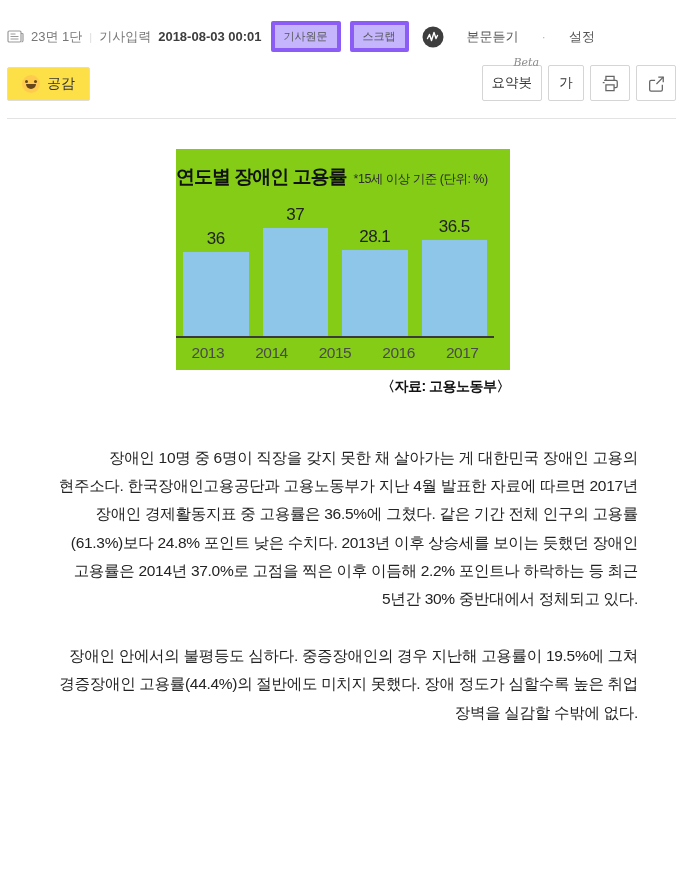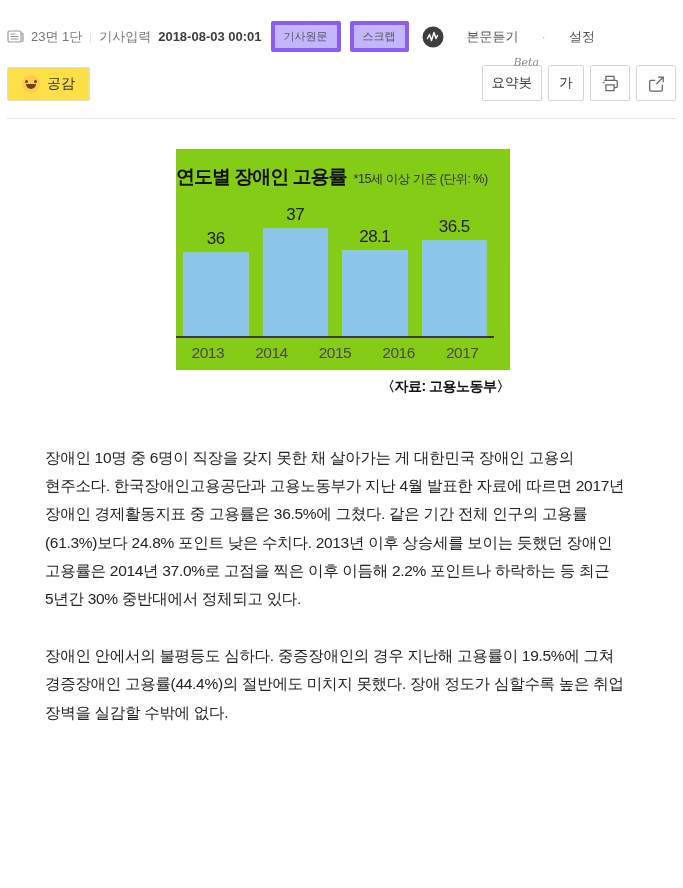--- a/index.html
+++ b/index.html
@@ -73,21 +73,21 @@
   .bars-row { display:flex; align-items:flex-end; height:140px; margin-top:6px; }
   .bar-col { flex:1; display:flex; flex-direction:column; align-items:center; justify-content:flex-end; margin:0 7px; }
   .bar-value { font-size:17px; color:#222; margin-bottom:3px; letter-spacing:-0.5px; }
   .bar-rect { width:100%; }
   .axis-line { height:2px; background:#3a3a3a; }
   .years-row { display:flex; height:30px; align-items:center; }
   .year-col { flex:1; text-align:center; font-size:15.5px; color:#4a4a4a; margin:0 7px; letter-spacing:-0.5px; }
   .chart-source { text-align:right; font-size:14px; font-weight:bold; color:#111; margin-top:8px; letter-spacing:-0.5px; }
 
   
-  .article-body { padding:48px 38px 0 38px; }
+  .article-body { padding:48px 38px 0 38px;text-align:right; }
   .article-body p {
     font-size:15.5px; line-height:1.82; color:#232323; letter-spacing:-0.3px;
     margin-bottom:29px; word-break:keep-all;
   }
 
   svg { display:block; }
 </style>
 </head>
 <body>
 

